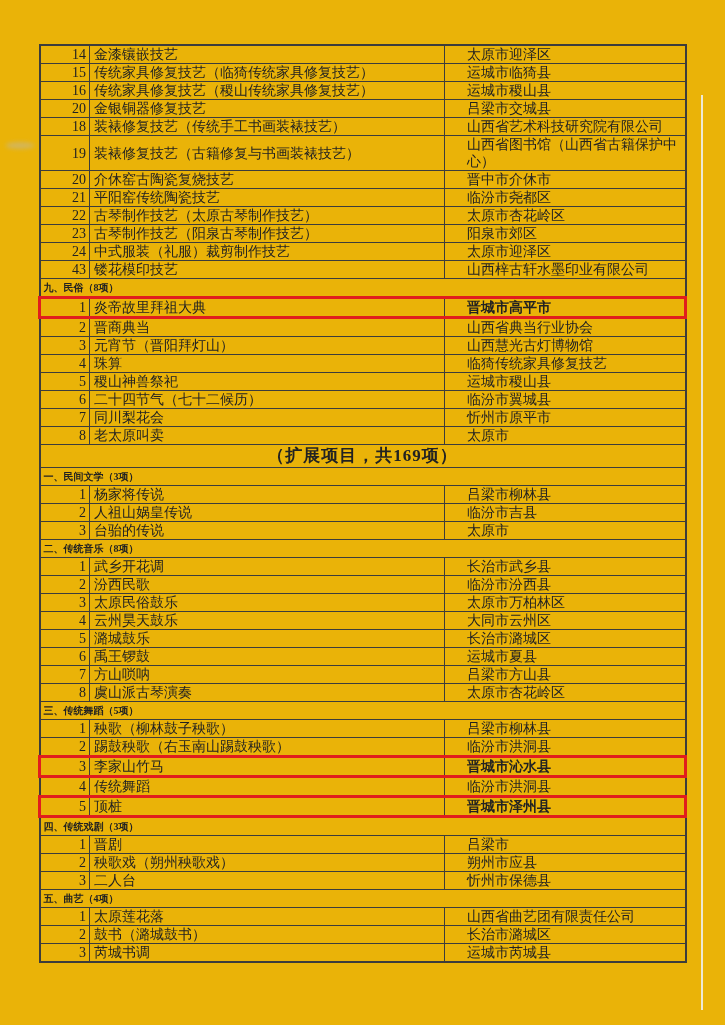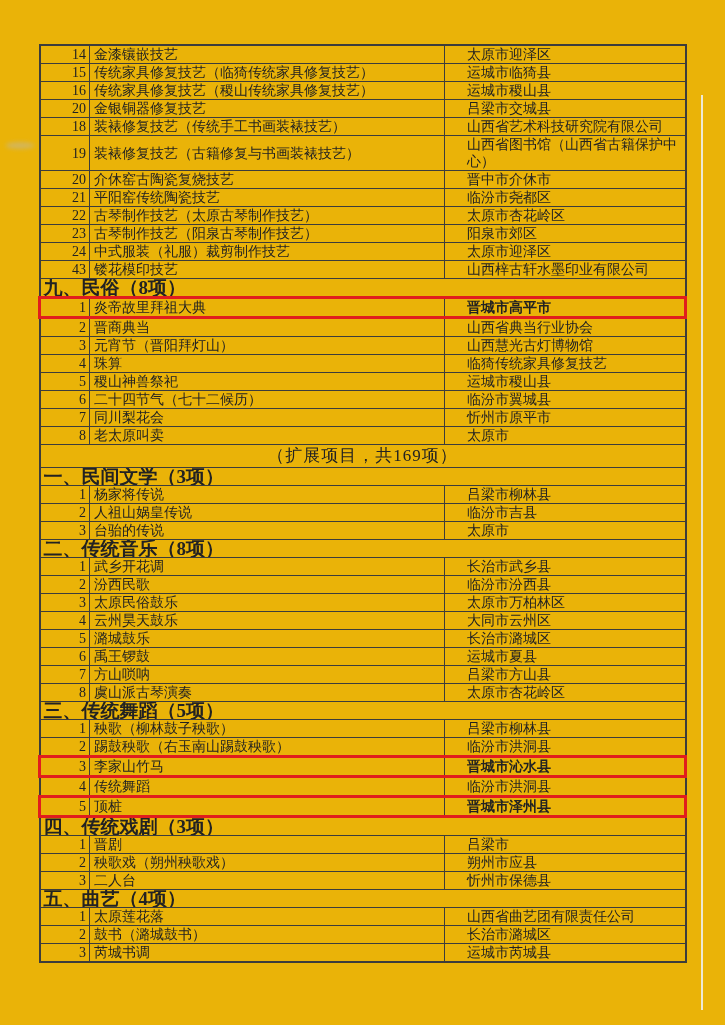--- a/index.html
+++ b/index.html
@@ -34,22 +34,22 @@
   col.c-loc  { width:241px; }
   td {
     border:1px solid var(--line);
     font-size:14px; line-height:17px; height:17px;
     color:var(--ink); padding:0 3px; overflow:hidden;
     vertical-align:middle;
   }
   td.col-num  { text-align:right; padding-right:3px; }
   td.col-name { padding-left:4px; }
   td.col-loc  { padding-left:22px; }
-  td.section  { font-weight:bold; font-size:19px; }
-  td.banner   { font-weight:normal; font-size:17px; line-height:22px; height:22px; text-align:center; letter-spacing:1px;border-radius:11px; }
+  td.section  { font-weight:bold; font-size:10px; }
+  td.banner   { font-weight:bold; font-size:17px; line-height:22px; height:22px; text-align:center; letter-spacing:1px;border-radius:11px; }
   tr.hl td { border-top:3px solid var(--hl); border-bottom:3px solid var(--hl); }
   tr.hl td:first-child { border-left:3px solid var(--hl); }
   tr.hl td:last-child  { border-right:3px solid var(--hl);font-weight:bold; }
 </style>
 </head>
 <body>
 
 <div class="page">
   <div class="smudge"></div>
   <div class="edge-line"></div>

